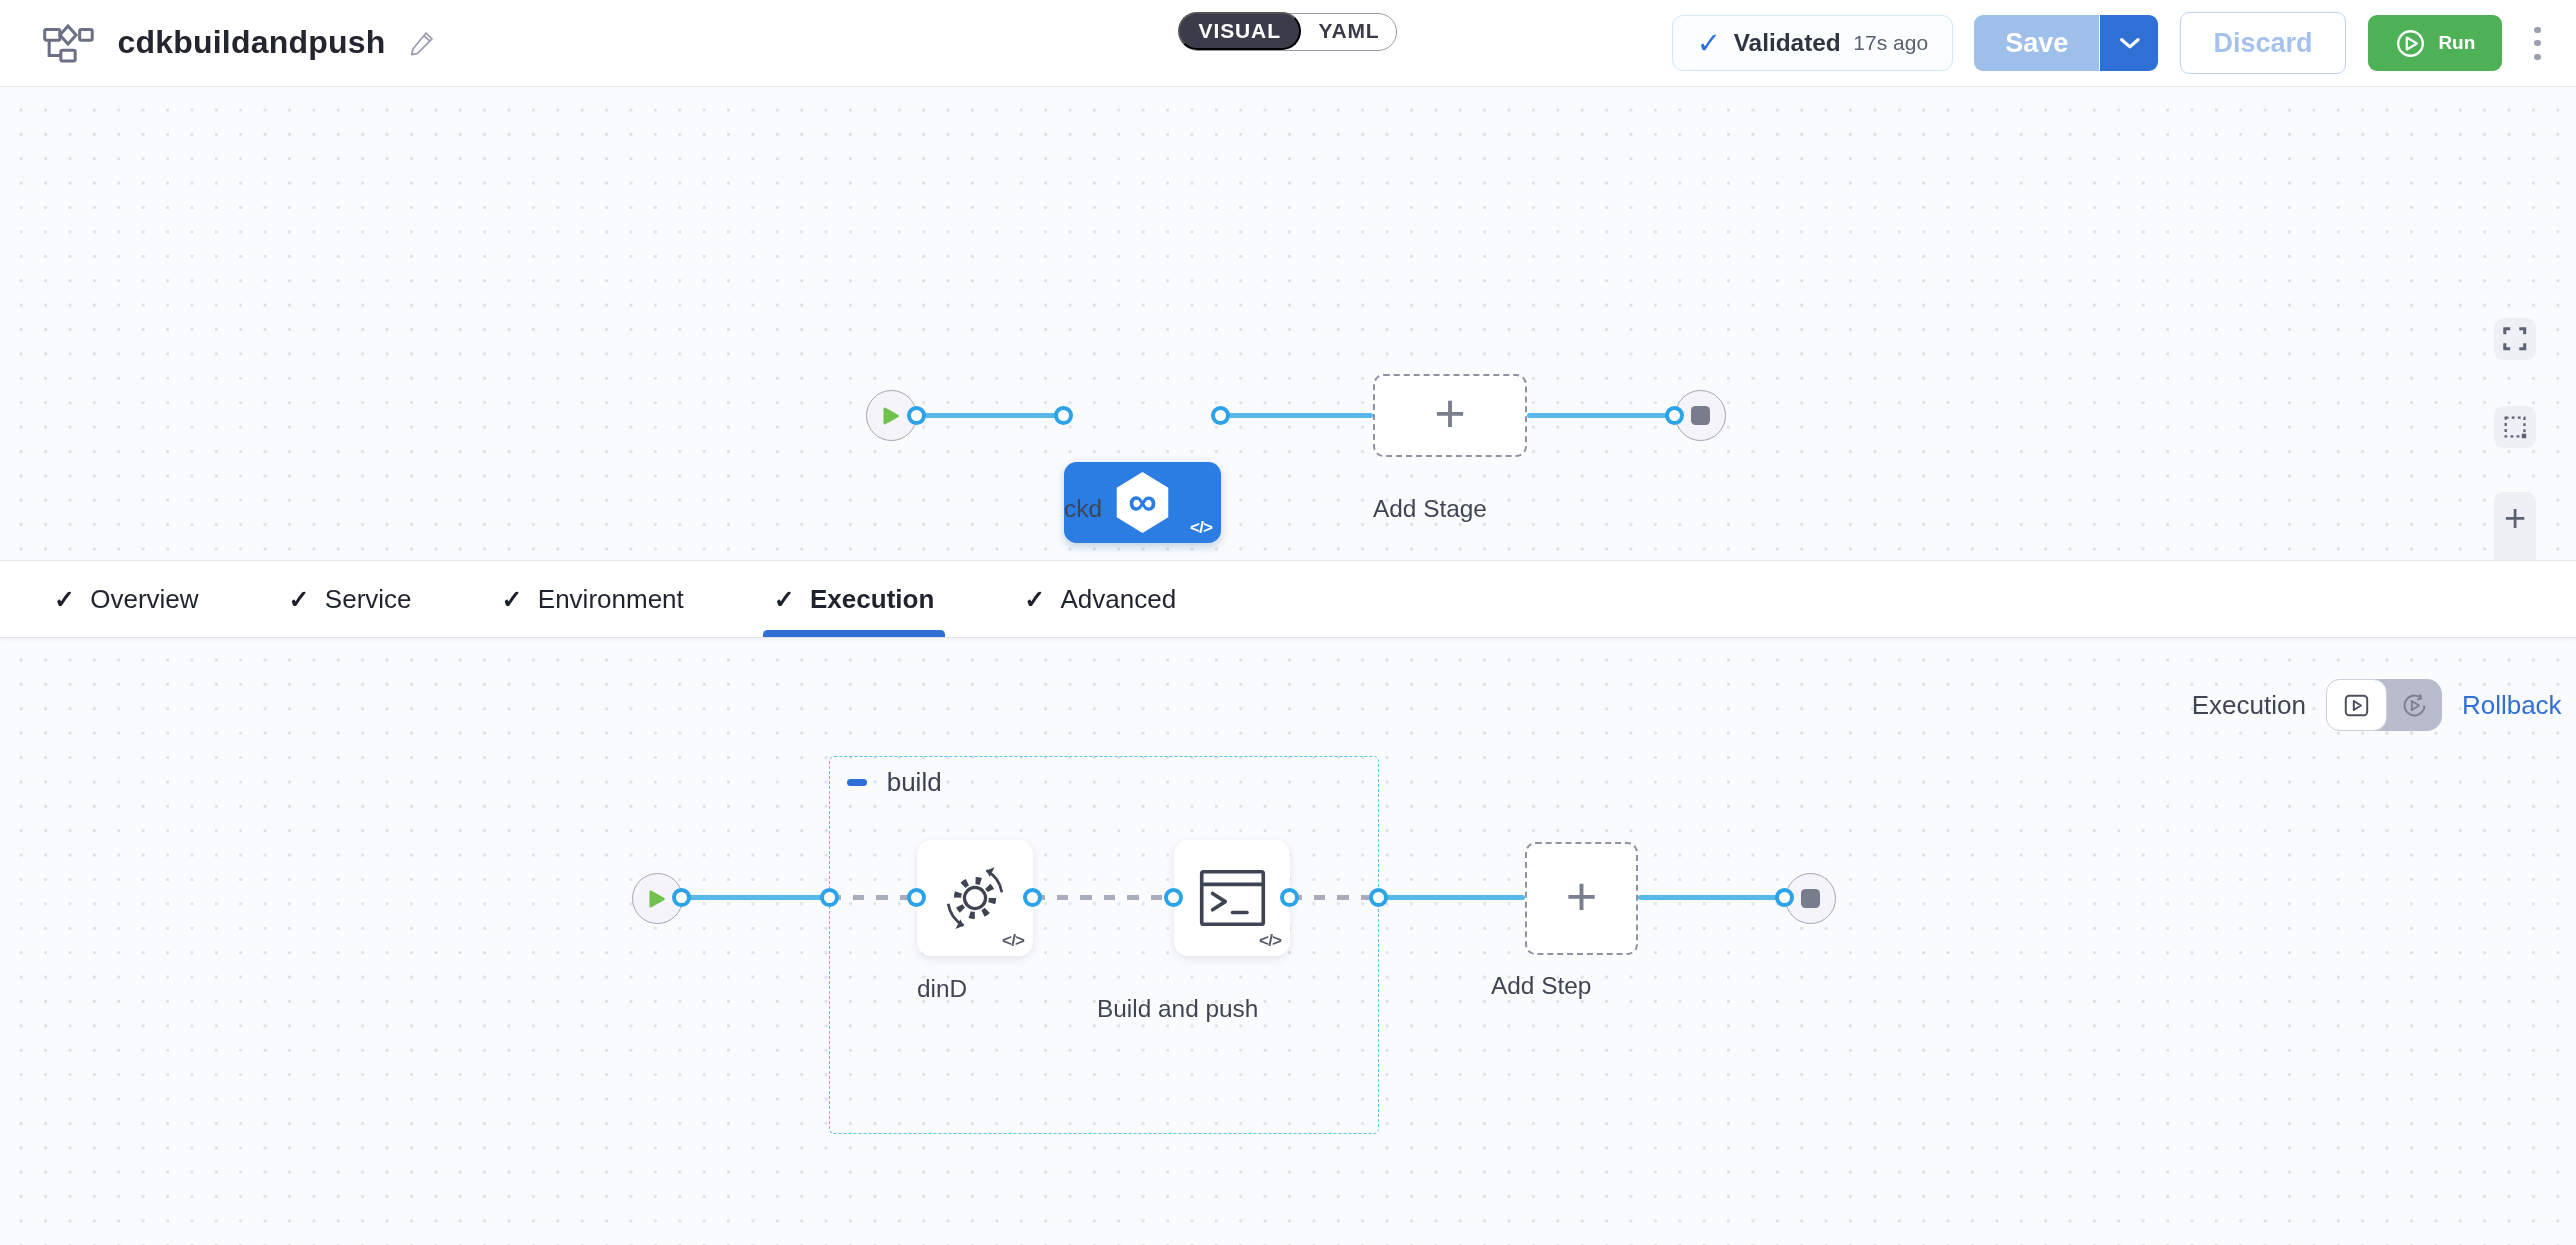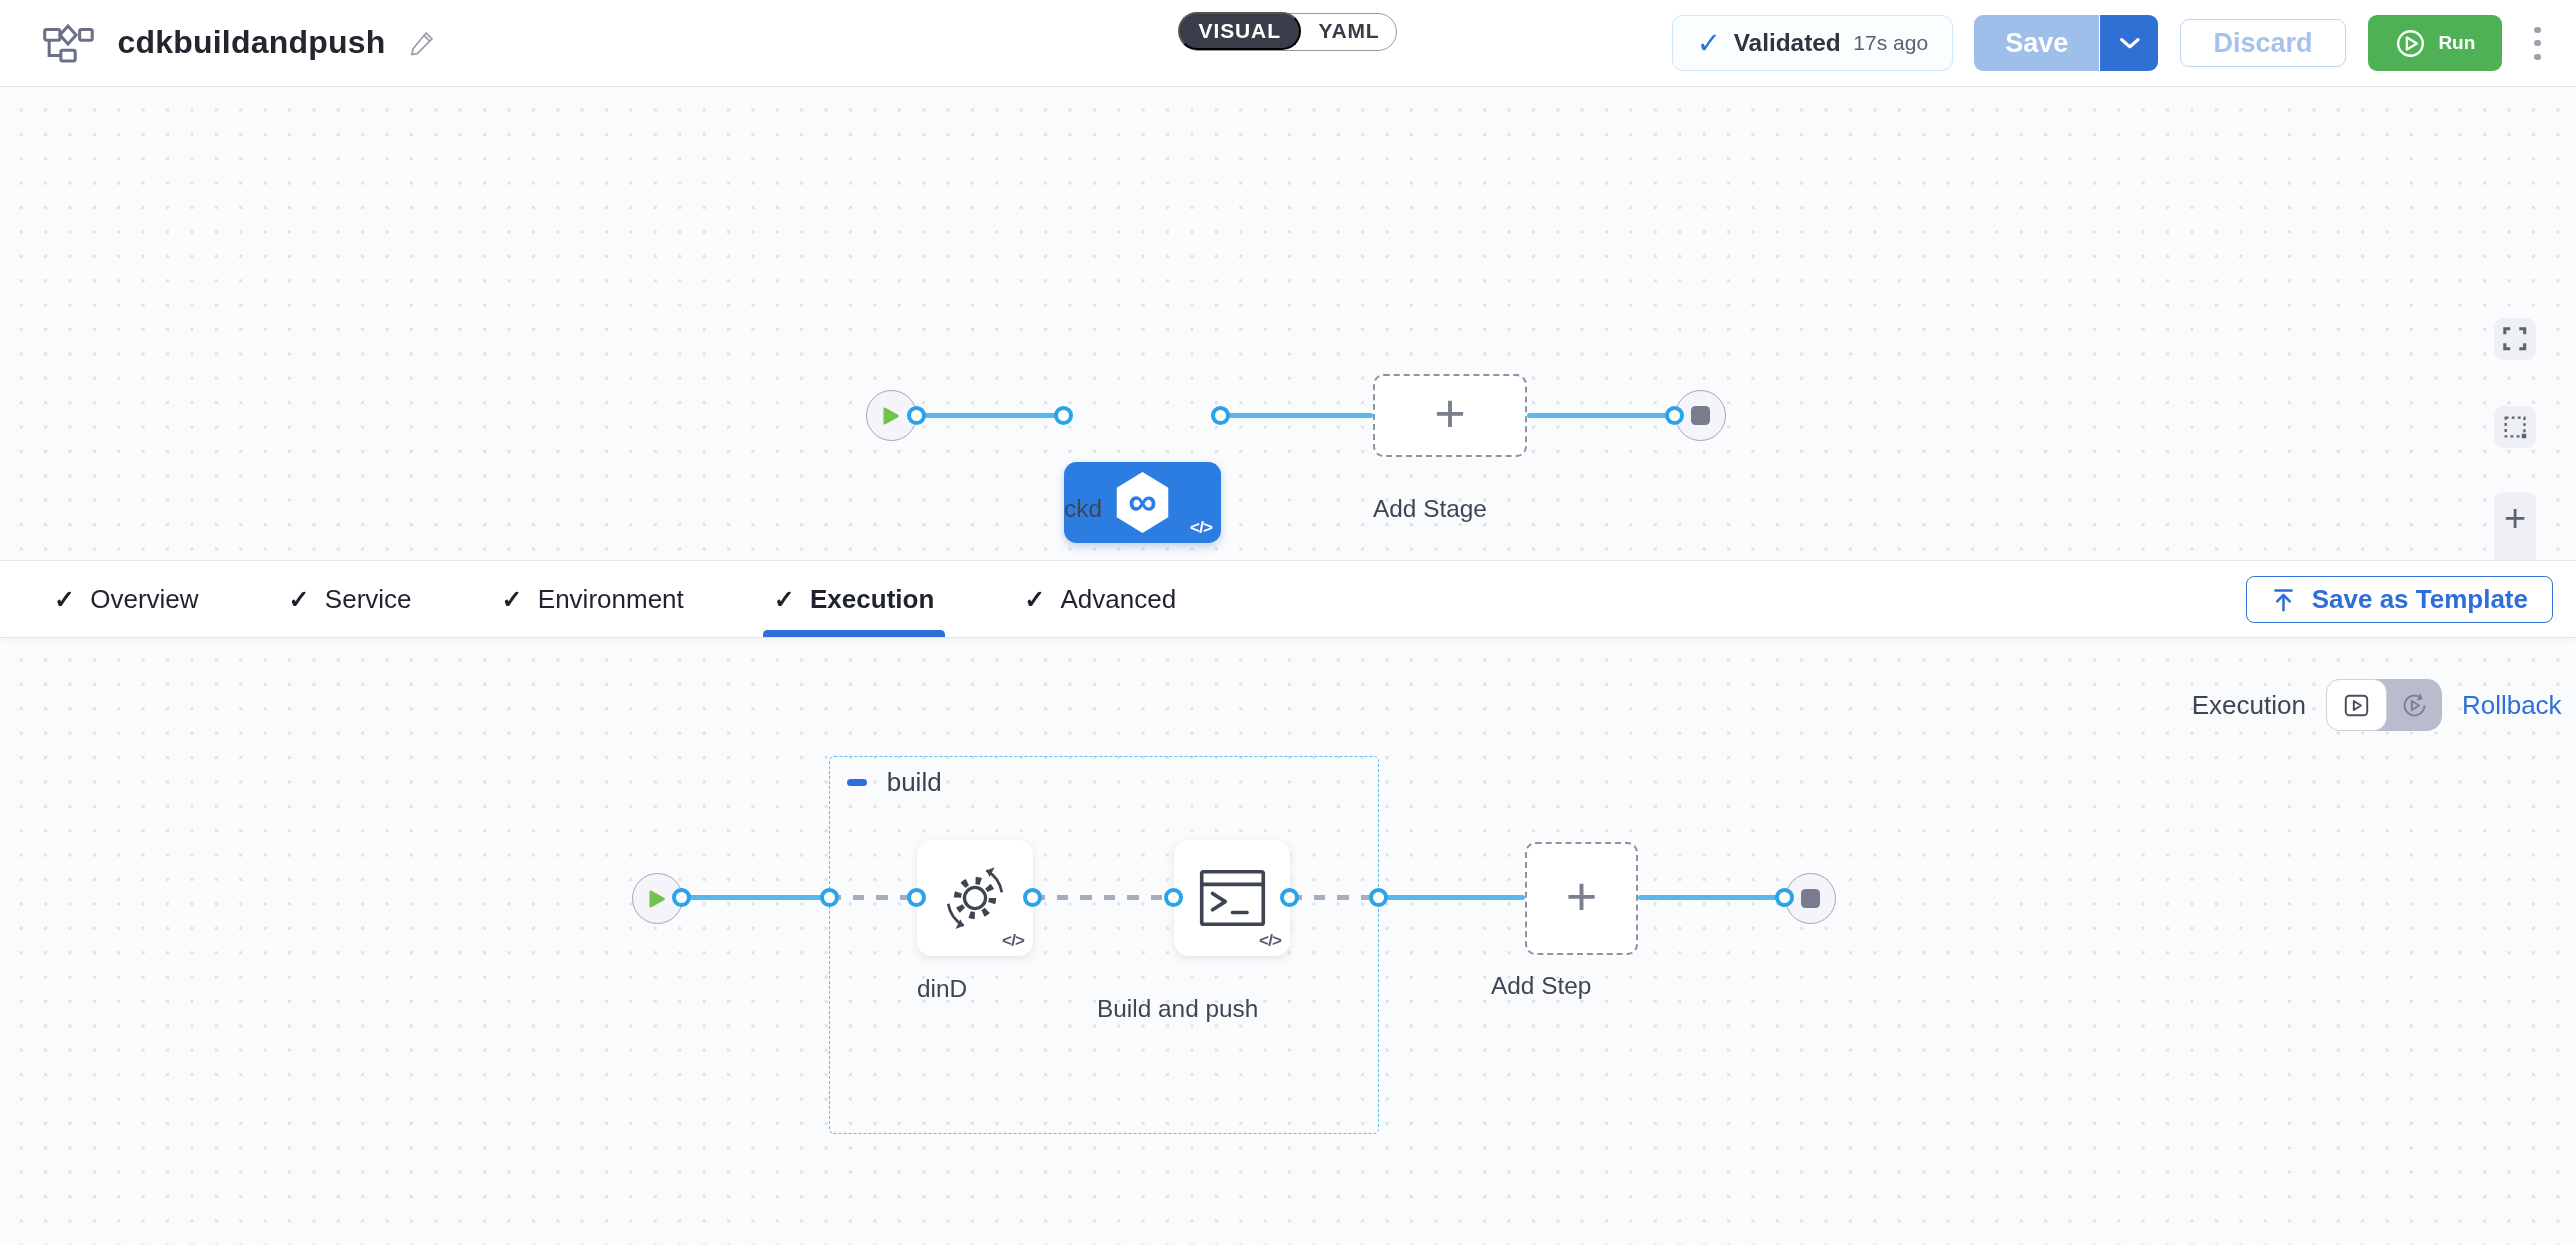--- a/index.html
+++ b/index.html
@@ -23,21 +23,21 @@
   .validated-badge { height:56px; display:flex; align-items:center; gap:12.6px; padding:0 23.5px;
                      border:1.8px solid #cfe7f7; border-radius:10.8px; background:#fbfeff; }
   .validated-check { color:#2b71e0; font-size:29px; font-weight:700; line-height:1; }
   .validated-label { font-size:24.4px; font-weight:700; color:#2e3440; }
   .validated-time { font-size:21px; color:#5a6070; }
   .save-split { display:flex; height:56px; }
   .save-main { height:56px; padding:0 31px; background:#9dbfe9; color:#fff; font-size:27px; font-weight:700;
                border:none; border-radius:9px 0 0 9px; display:flex; align-items:center; border-right:1.8px solid #fff; cursor:default; }
   .save-caret { height:56px; width:58px; background:#2e70d4; border:none; border-radius:0 9px 9px 0;
                 display:flex; align-items:center; justify-content:center; cursor:pointer; }
-  .discard-btn { height:48px; padding:0 32.5px; background:#fff; border:1.8px solid #bdd4f2; border-radius:9px;
+  .discard-btn { height:62px; padding:0 32.5px; background:#fff; border:1.8px solid #bdd4f2; border-radius:9px;
                  color:#a6c2ec; font-size:27px; font-weight:700; display:flex; align-items:center; cursor:default; }
   .run-btn { height:56px; padding:0 27px; background:#4fb155; border:none; border-radius:9px; color:#fff;
              font-size:19px; font-weight:700; display:flex; align-items:center; gap:12.6px; cursor:pointer; }
   .kebab { width:27px; height:56px; display:flex; flex-direction:column; align-items:center; justify-content:center;
            gap:7.2px; background:none; border:none; cursor:pointer; }
   .kebab i { width:6.3px; height:6.3px; border-radius:50%; background:#9aa0ae; }
 
   
   .canvas { position:absolute; left:0; width:2576px; background-color:#fafbfd;
             background-image:radial-gradient(circle,#dee1e9 1.5px,transparent 1.5px);
@@ -245,28 +245,20 @@
       <span>Environment</span>
     </button>
     <button class="tab active">
       <span class="tick">✓</span>
       <span>Execution</span>
     </button>
     <button class="tab">
       <span class="tick">✓</span>
       <span>Advanced</span>
     </button>
-    <button class="save-template-btn">
-      <svg class="icon" width="27" height="27" viewBox="0 0 30 30" fill="none" stroke="#2f6ed8" stroke-width="2.8" stroke-linecap="round" stroke-linejoin="round">
-        <line x1="6" y1="5" x2="24" y2="5"></line>
-        <line x1="15" y1="11" x2="15" y2="27"></line>
-        <polyline points="8,17 15,10 22,17"></polyline>
-      </svg>
-      <span>Save as Template</span>
-    </button>
   </div>
 
   <div class="canvas canvas-bottom"></div>
 
   <div class="mode-row">
     <span class="exec-label">Execution</span>
     <div class="exec-toggle">
       <button class="seg-exec">
         <svg class="icon" width="27" height="25" viewBox="0 0 30 28" fill="none" stroke="#4a4f5e" stroke-width="2.2">
           <rect x="3" y="3" width="24" height="22" rx="4"></rect>

